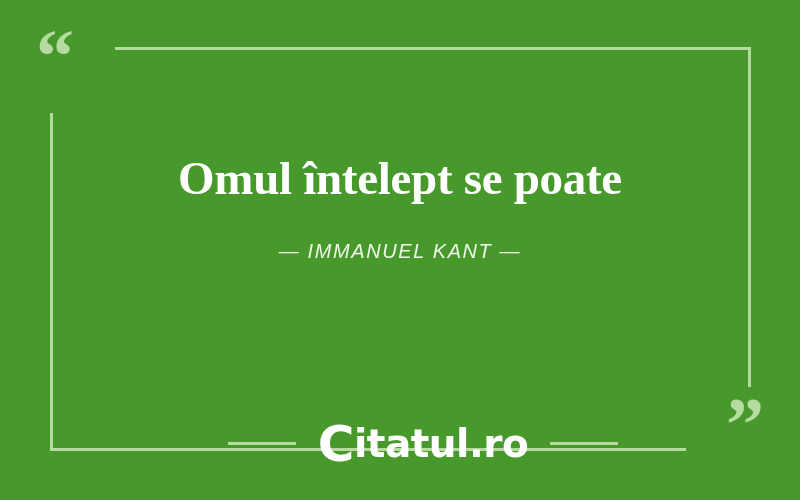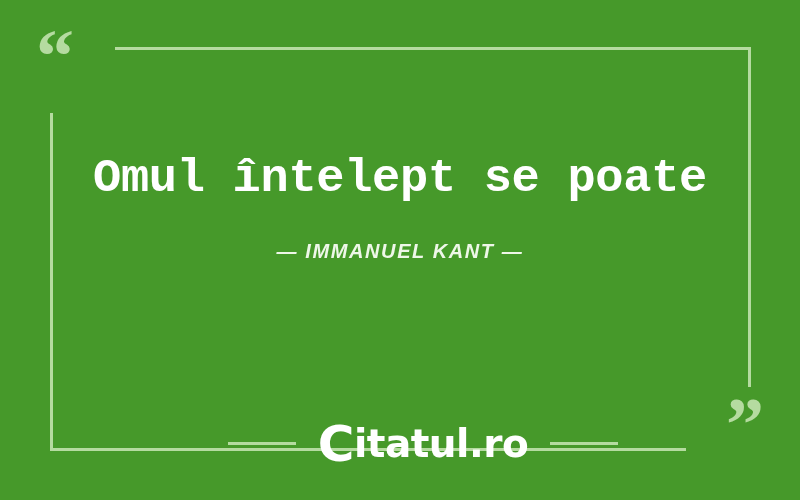--- a/index.html
+++ b/index.html
@@ -79,34 +79,34 @@
   .quote-body {
     position: absolute;
     left: 80px;
     top: 150px;
     width: 640px;
     text-align: center;
   }
   .quote-text {
     margin: 0;
     color: #ffffff;
-    font-family: Liberation Mono, monospace;
+    font-family: Liberation Serif, serif;
     font-size: 47px;
     font-weight: 700;
     line-height: 1.22;
     letter-spacing: -0.3px;
   }
   .quote-author {
     margin: 0;
     padding-top: 33px;
     color: #eef7e8;
     font-family: "Liberation Sans", sans-serif;
     font-size: 20px;
     font-style: italic;
-    font-weight: 700;
+    font-weight: 400;
     letter-spacing: 1.6px;
     text-transform: uppercase;
     white-space: nowrap;
   }
 
   
   .footer-logo {
     position: absolute;
     left: 0;
     top: 424px;

